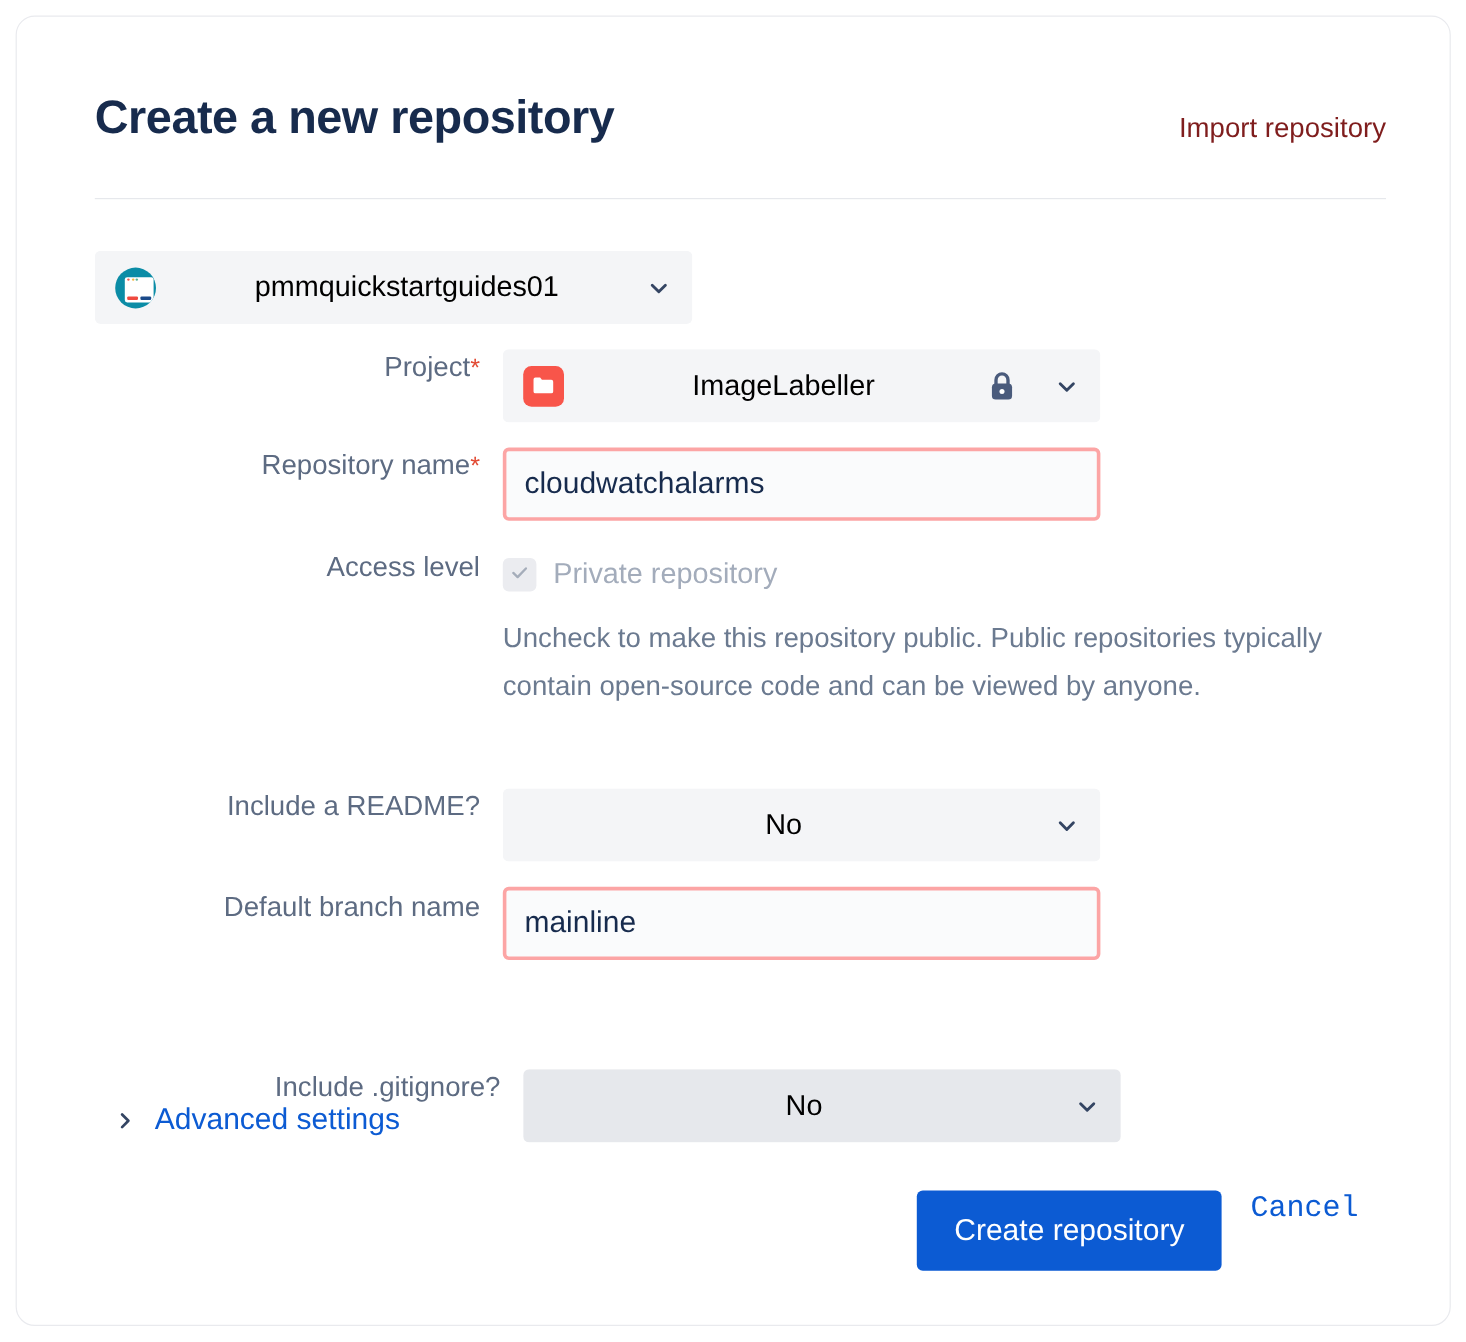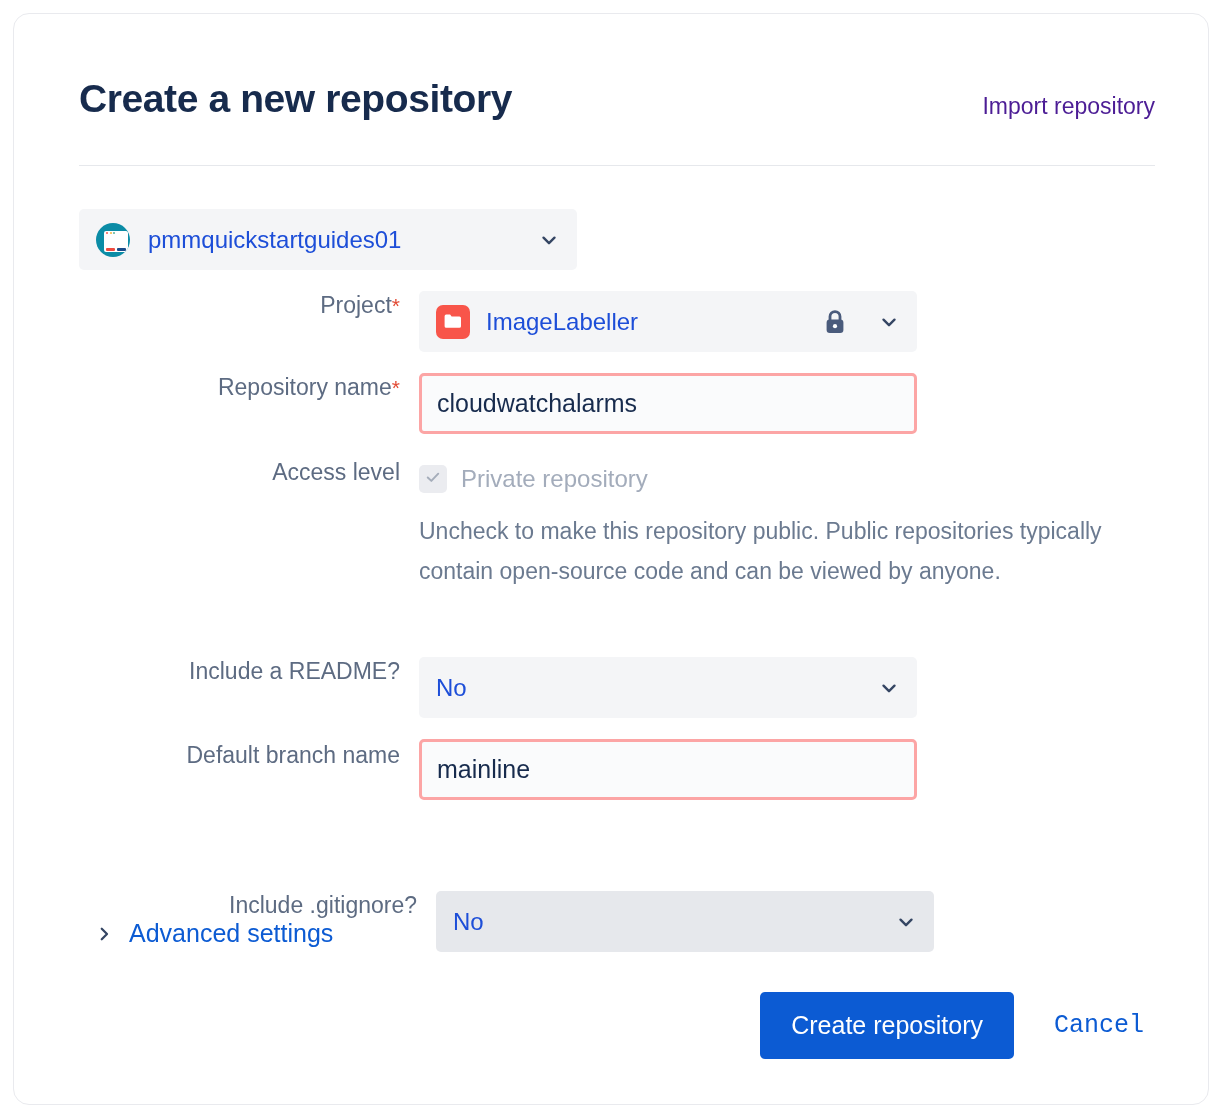--- a/index.html
+++ b/index.html
@@ -47,21 +47,21 @@
     font-size: 39px;
     font-weight: 700;
     color: #172b4d;
     letter-spacing: -0.4px;
     line-height: 1.15;
     margin: 0;
     padding-top: 6px;
   }
   .import-link {
     font-size: 23px;
-    color: #4c1d95;
+    color: #7f1d1d;
     text-decoration: none;
     padding-top: 22px;
     cursor: pointer;
     white-space: nowrap;
   }
 
   
   .form {
     position: absolute;
     left: 65px;
@@ -100,21 +100,22 @@
     padding: 0 14px 0 16px;
     cursor: pointer;
     font-size: 24px;
     color: #42526e;
   }
   .sel.hover { background: #e6e8ec; }
   .sel .val {
     flex: 1 1 auto;
     overflow: hidden;
     white-space: nowrap;
-    color: #1d4ed8;
+    color: #000000;
+    text-align: center;
   }
   .chev {
     flex: 0 0 auto;
     width: 26px;
     height: 26px;
     margin-left: 6px;
     display: flex;
     align-items: center;
     justify-content: center;
   }
@@ -253,25 +254,25 @@
     margin-right: 13px;
   }
   .advanced .atext {
     font-size: 25px;
     color: #0c5bd3;
   }
 
   
   .footer {
     position: absolute;
-    right: 60px;
+    right: 72px;
     top: 978px;
     display: flex;
-    align-items: center;
-    gap: 36px;
+    align-items: flex-start;
+    gap: 20px;
   }
   .btn-primary {
     background: #0c5bd3;
     color: #ffffff;
     border: none;
     border-radius: 5px;
     height: 67px;
     padding: 0 31px;
     font-size: 25px;
     font-family: "Liberation Sans", sans-serif;

